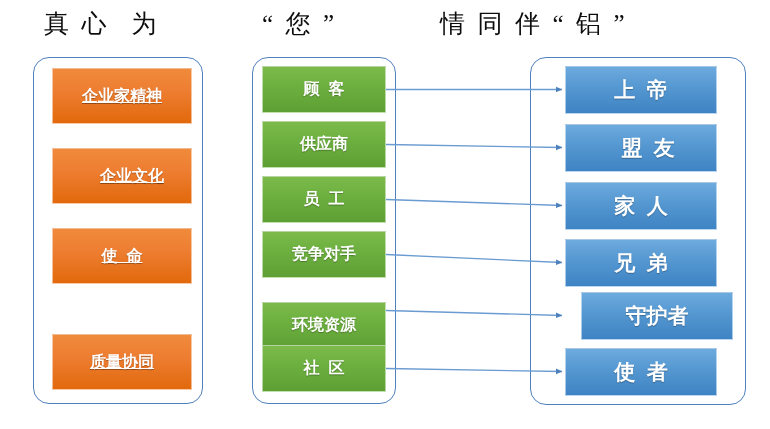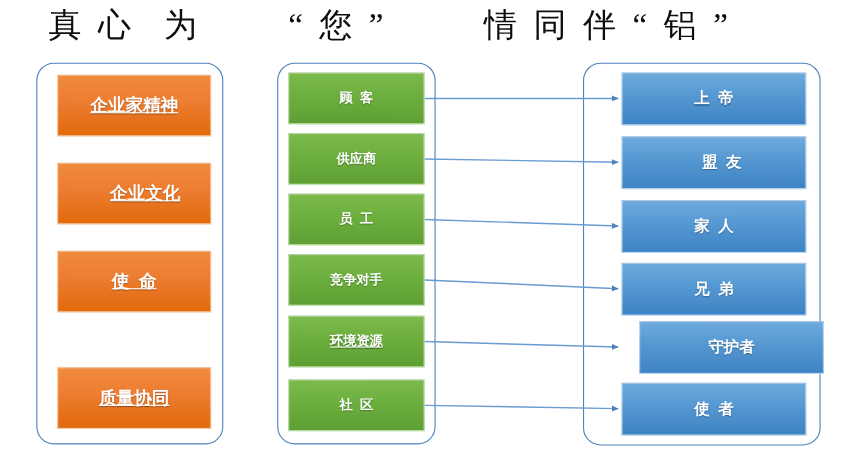--- a/index.html
+++ b/index.html
@@ -26,21 +26,21 @@
     position: absolute;
     left: 0;
     top: 4px;
     width: 770px;
     height: 44px;
   }
   .title-seg {
     position: absolute;
     top: 0;
     font-family: "Liberation Serif", "DejaVu Serif", serif;
-    font-size: 30px;
+    font-size: 25px;
     line-height: 40px;
     color: #0d0d0d;
     white-space: pre;
     letter-spacing: 0px;
   }
   .title-a { left: 44px; }
   .title-b { left: 262px; }
   .title-c { left: 440px; text-align: center; }
 
   
@@ -81,37 +81,37 @@
   .o0 { top: 68px; }
   .o1 { top: 148px; padding-left: 20px; }
   .o2 { top: 228px; }
   .o3 { top: 334px; }
 
   
   .chip-green {
     left: 262px;
     width: 124px;
     height: 47px;
-    font-size: 12px;
+    font-size: 16px;
     background: linear-gradient(to bottom, #79B84A 0%, #6CAF3F 45%, #५ 45%, #5E9F33 100%);
     background: linear-gradient(to bottom, #7BBA4B 0%, #6CAF3F 45%, #5E9F33 100%);
   }
   .g0 { top: 66px; }
   .g1 { top: 121px; }
   .g2 { top: 176px; }
   .g3 { top: 231px; }
-  .g4 { top: 287px; text-decoration: underline; }
+  .g4 { top: 302px; }
   .g5 { top: 345px; }
 
   
   .chip-blue {
     left: 565px;
-    width: 168px;
+    width: 152px;
     height: 48px;
-    font-size: 14px;
+    font-size: 21px;
     background: linear-gradient(to bottom, #6DAADE 0%, #5396D0 48%, #3E83C4 100%);
   }
   .b0 { top: 66px; }
   .b1 { top: 124px; padding-left: 14px; }
   .b2 { top: 182px; }
   .b3 { top: 239px; }
   .b4 { top: 292px; margin-left: 16px; }
   .b5 { top: 348px; }
 
   

